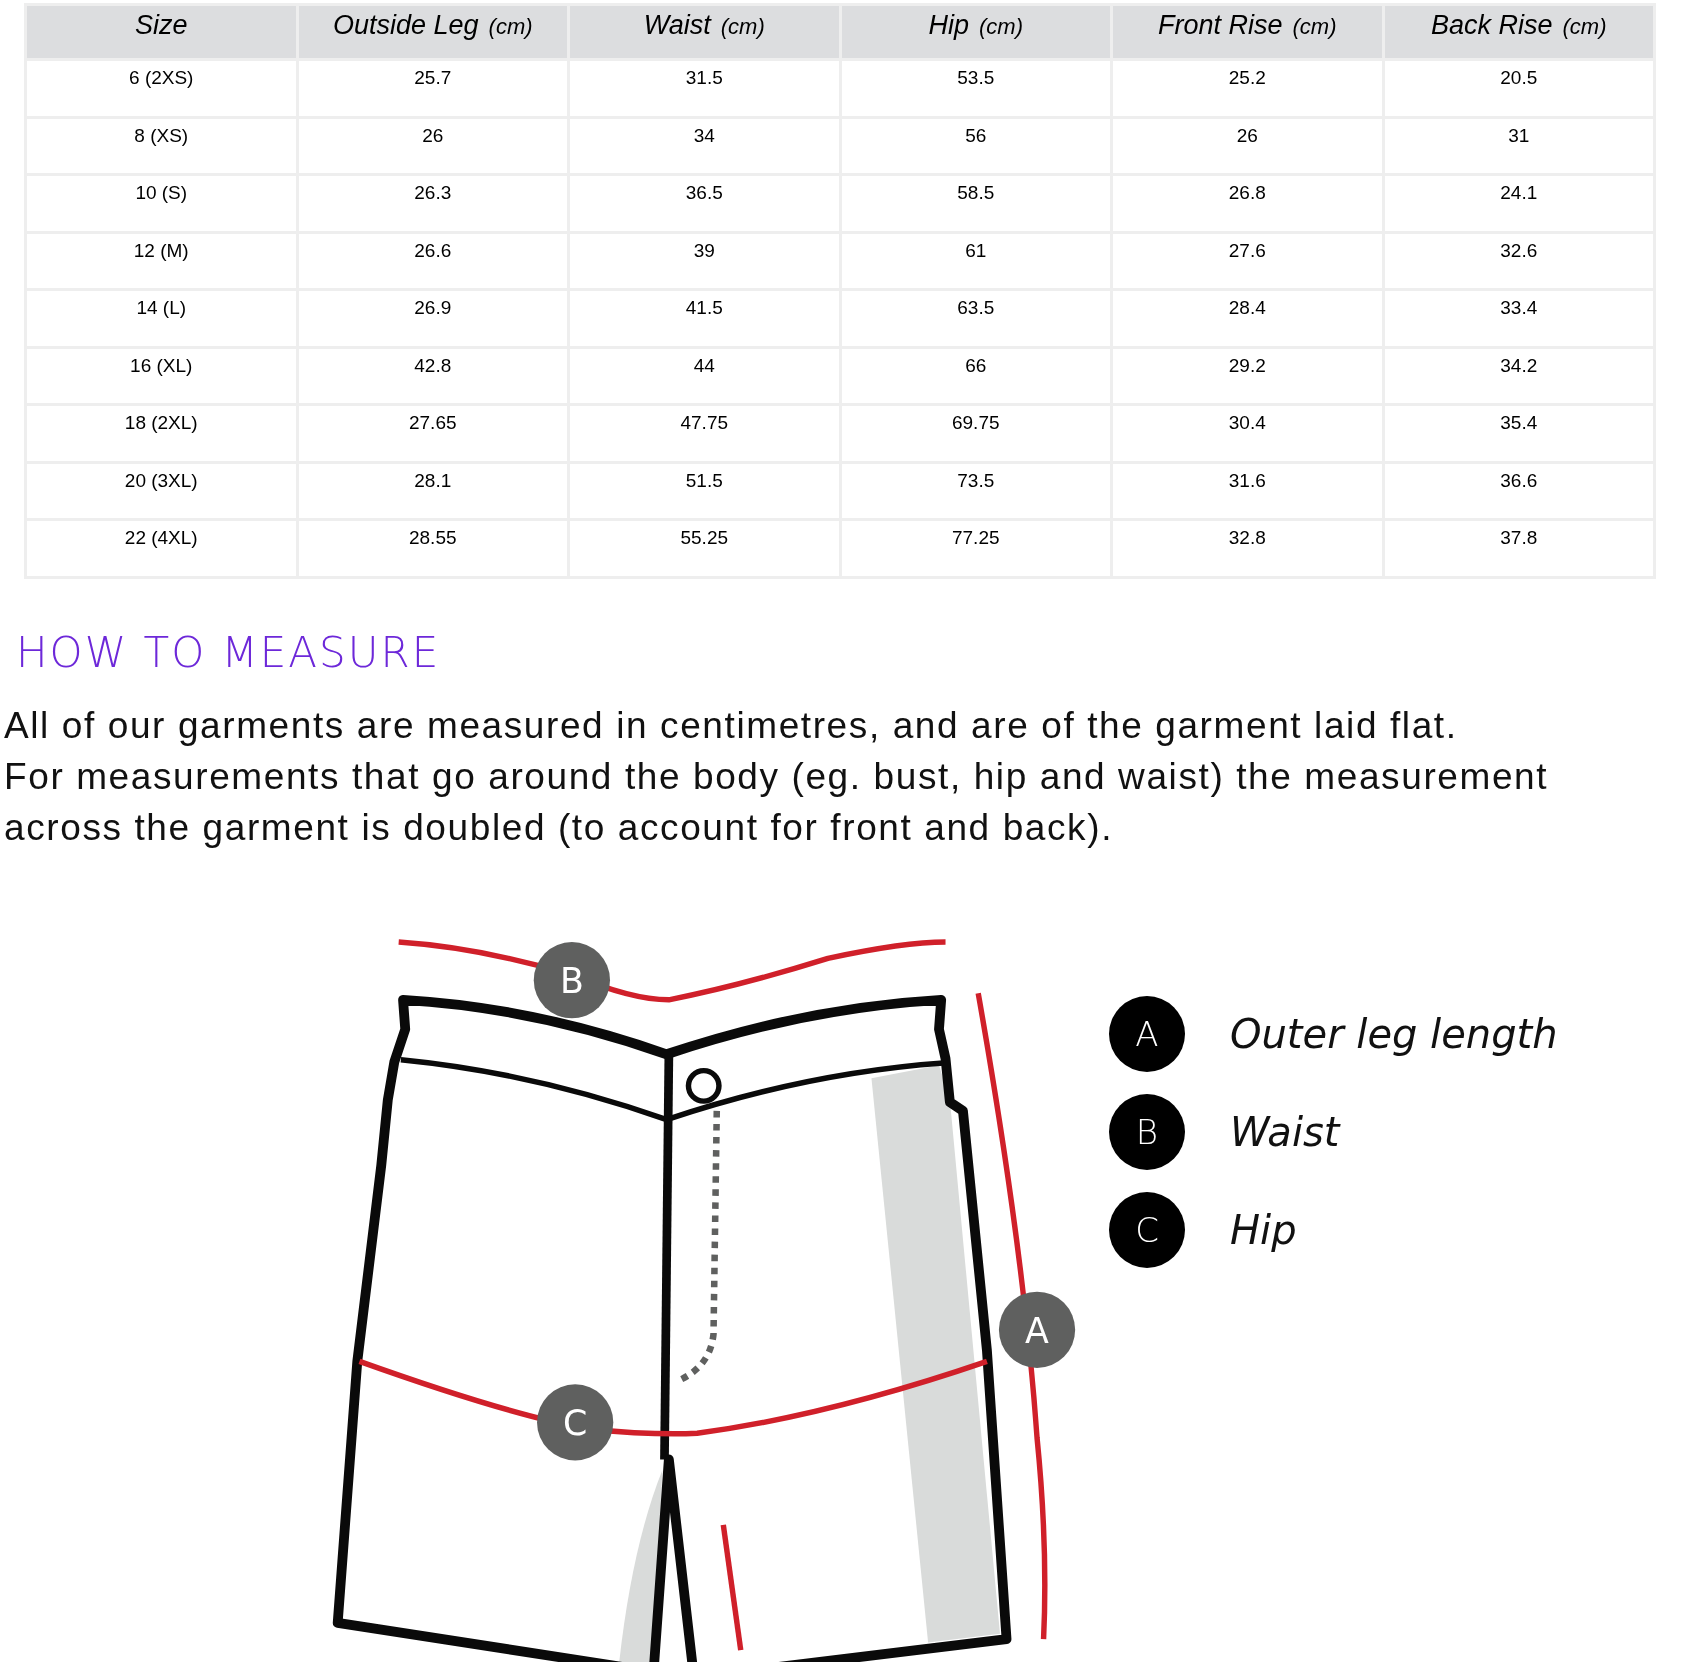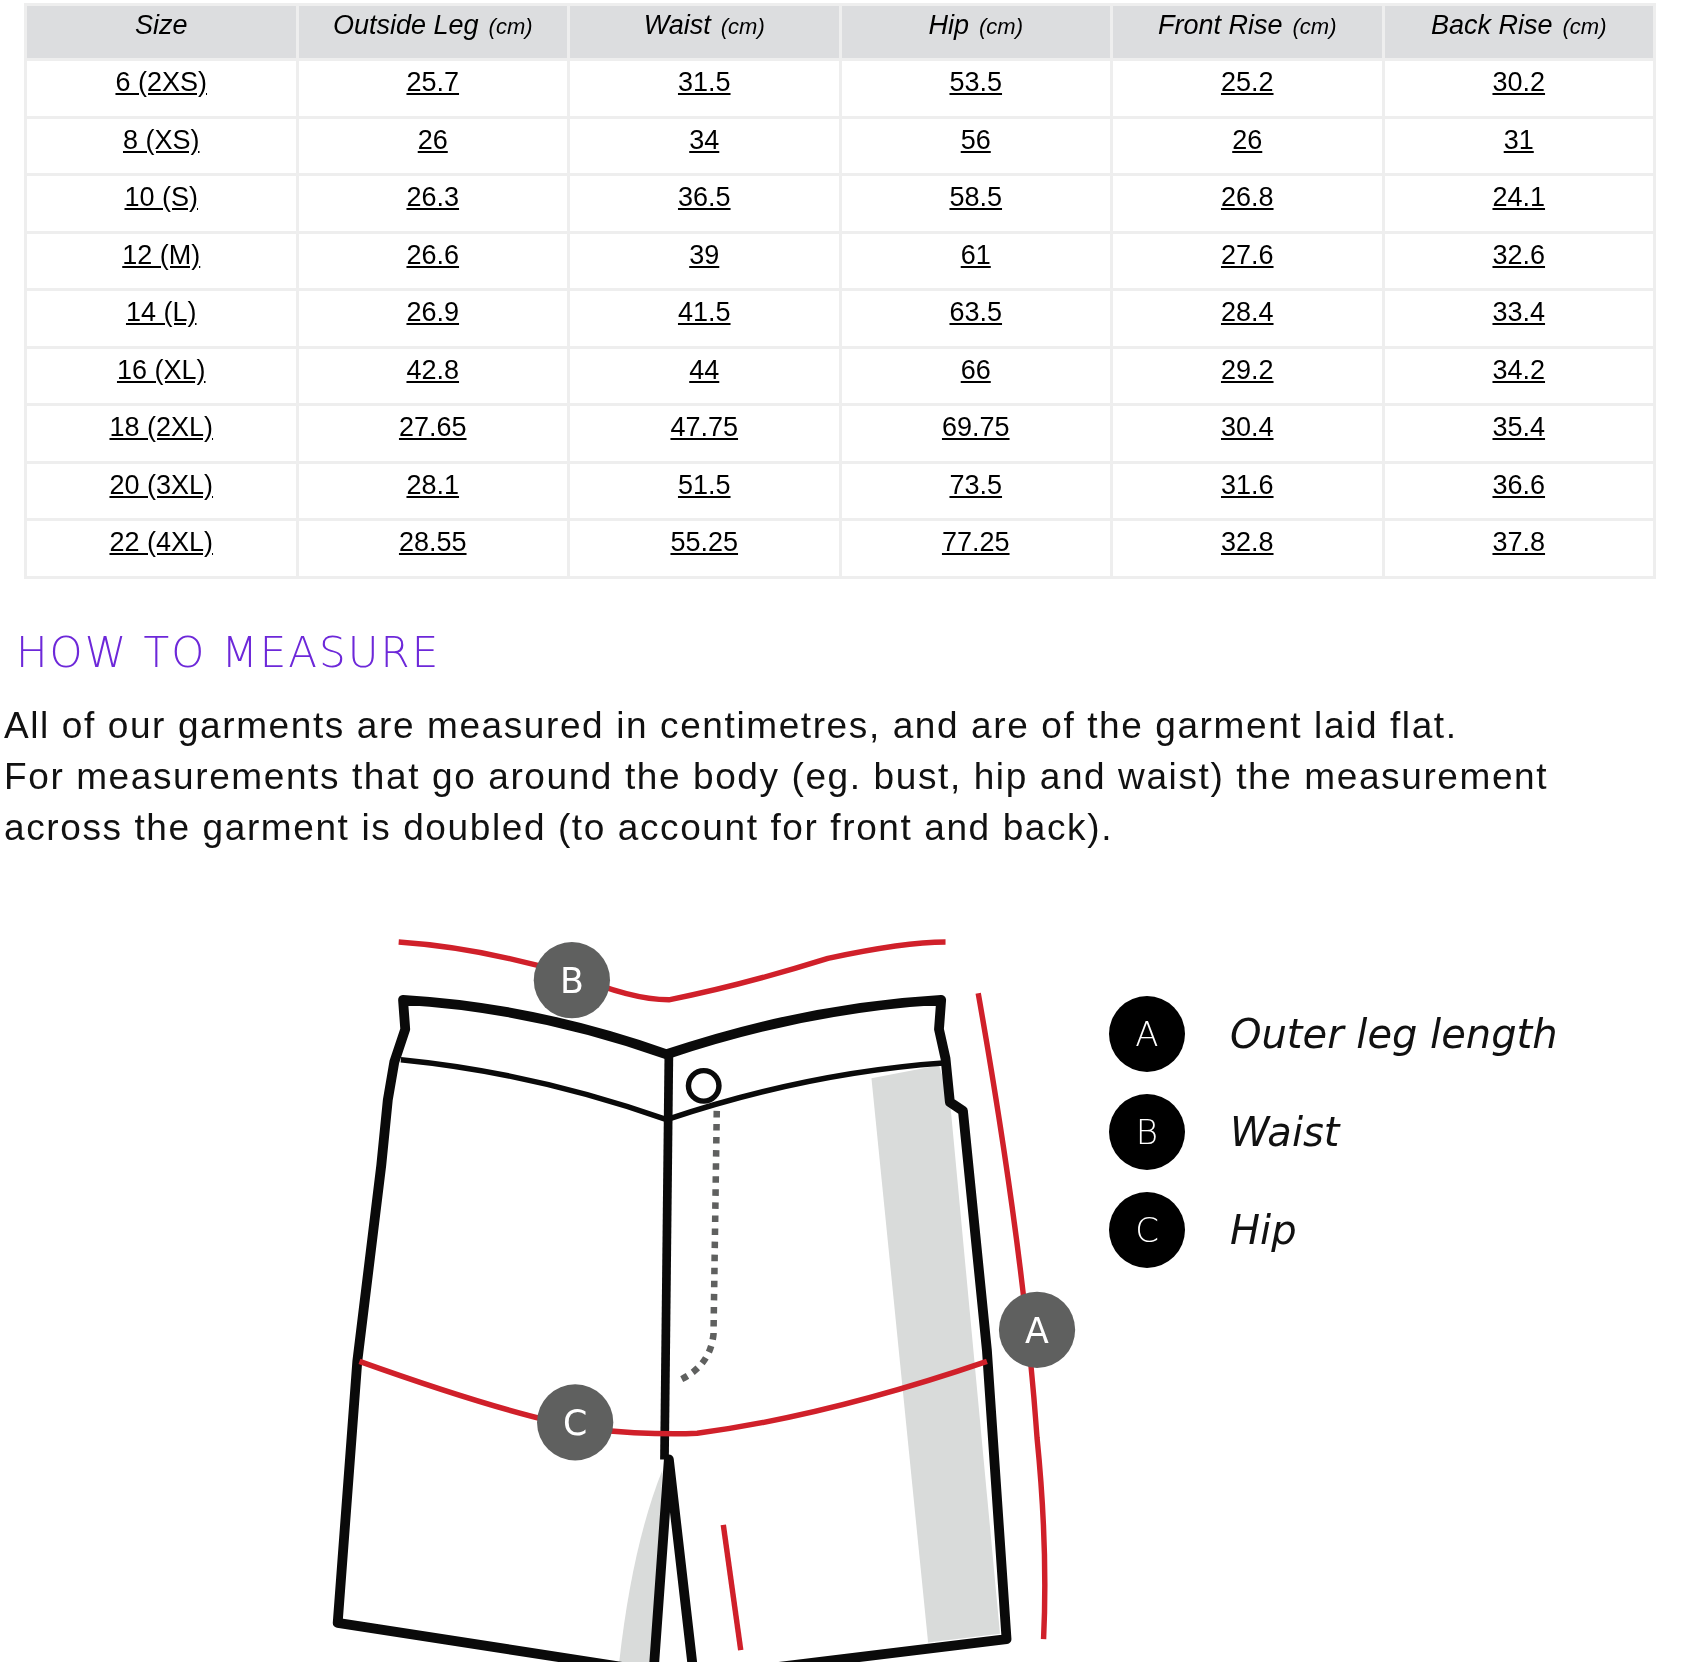--- a/index.html
+++ b/index.html
@@ -1,21 +1,21 @@
 <!DOCTYPE html>
 <html><head>
 <meta charset="utf-8">
 <style>
   html,body{margin:0;padding:0;background:#ffffff;}
   body{width:1683px;height:1662px;position:relative;overflow:hidden;font-family:"Liberation Sans",sans-serif;color:#000;}
   .size-table{position:absolute;left:24px;top:3px;width:1632px;border-collapse:collapse;table-layout:fixed;}
   .size-table th,.size-table td{border:3px solid #eeeeee;text-align:center;padding:0;margin-top:24px;}
   .size-table th{background:#dcdddf;height:55px;font-weight:normal;font-style:italic;font-size:27px;vertical-align:top;padding-top:4px;box-sizing:border-box;}
   .size-table th .unit{font-size:22px;margin-left:10px;}
-  .size-table td{height:57.5px;font-size:27px;vertical-align:top;padding-top:6px;box-sizing:border-box;text-decoration:underline;}
+  .size-table td{height:57.5px;font-size:19px;vertical-align:top;padding-top:6px;box-sizing:border-box;}
   .heading{position:absolute;left:16px;top:628px;font-family:"DejaVu Sans",sans-serif;font-weight:200;font-size:42px;letter-spacing:2px;margin:0;color:#6d28d9;}
   .para{position:absolute;left:4px;top:700px;width:1680px;font-family:Liberation Sans, sans-serif;font-size:37px;line-height:51px;letter-spacing:1.6px;color:#111;margin:0;font-weight:200;}
   .para span{display:block;white-space:nowrap;}
   .diagram{position:absolute;left:0;top:0;width:1683px;height:1662px;pointer-events:none;}
   .legend{position:absolute;left:1109px;top:985px;}
   .legend-item{display:flex;align-items:center;height:98px;}
   .legend-badge{width:76px;height:76px;border-radius:50%;background:#000;color:#fff;display:flex;align-items:center;justify-content:center;font-family:"DejaVu Sans",sans-serif;font-size:34px;font-weight:200;}
   .legend-label{margin-left:45px;font-family:"DejaVu Sans",sans-serif;font-style:italic;font-size:40px;color:#111;}
 </style>
 </head>
@@ -32,21 +32,21 @@
       <th><span>Back Rise</span><span class="unit">(cm)</span></th>
     </tr>
   </thead>
   <tbody id="table-body">
       <tr>
         <td>6 (2XS)</td>
         <td>25.7</td>
         <td>31.5</td>
         <td>53.5</td>
         <td>25.2</td>
-        <td>30.2</td>
+        <td>20.5</td>
       </tr>
       <tr>
         <td>8 (XS)</td>
         <td>26</td>
         <td>34</td>
         <td>56</td>
         <td>26</td>
         <td>31</td>
       </tr>
       <tr>

